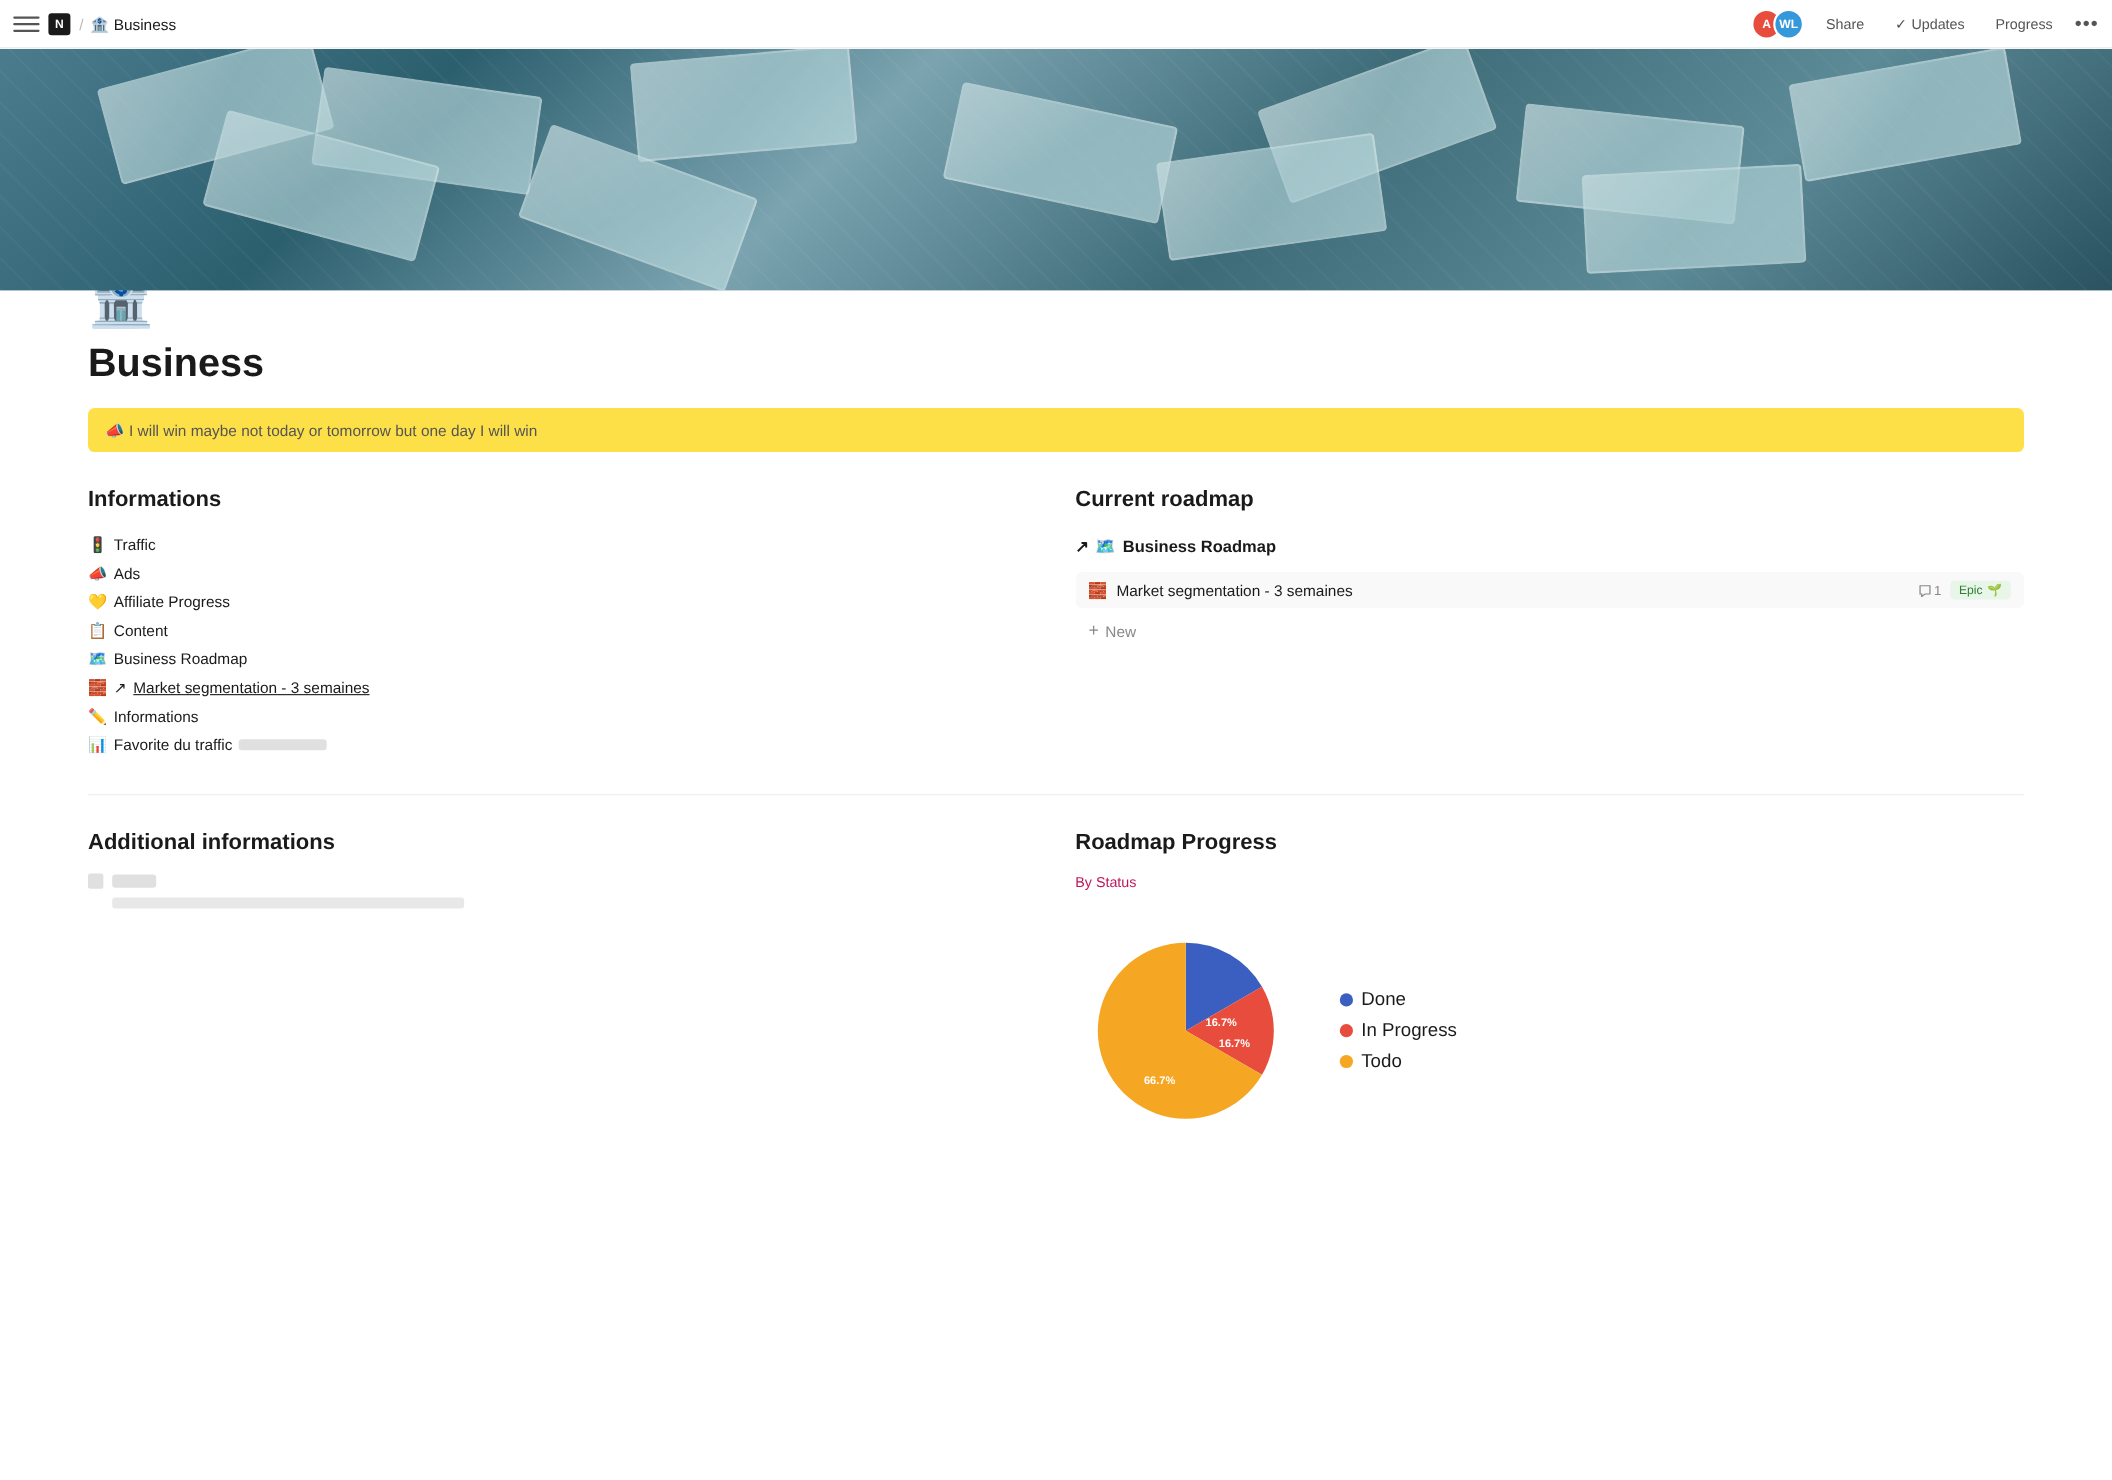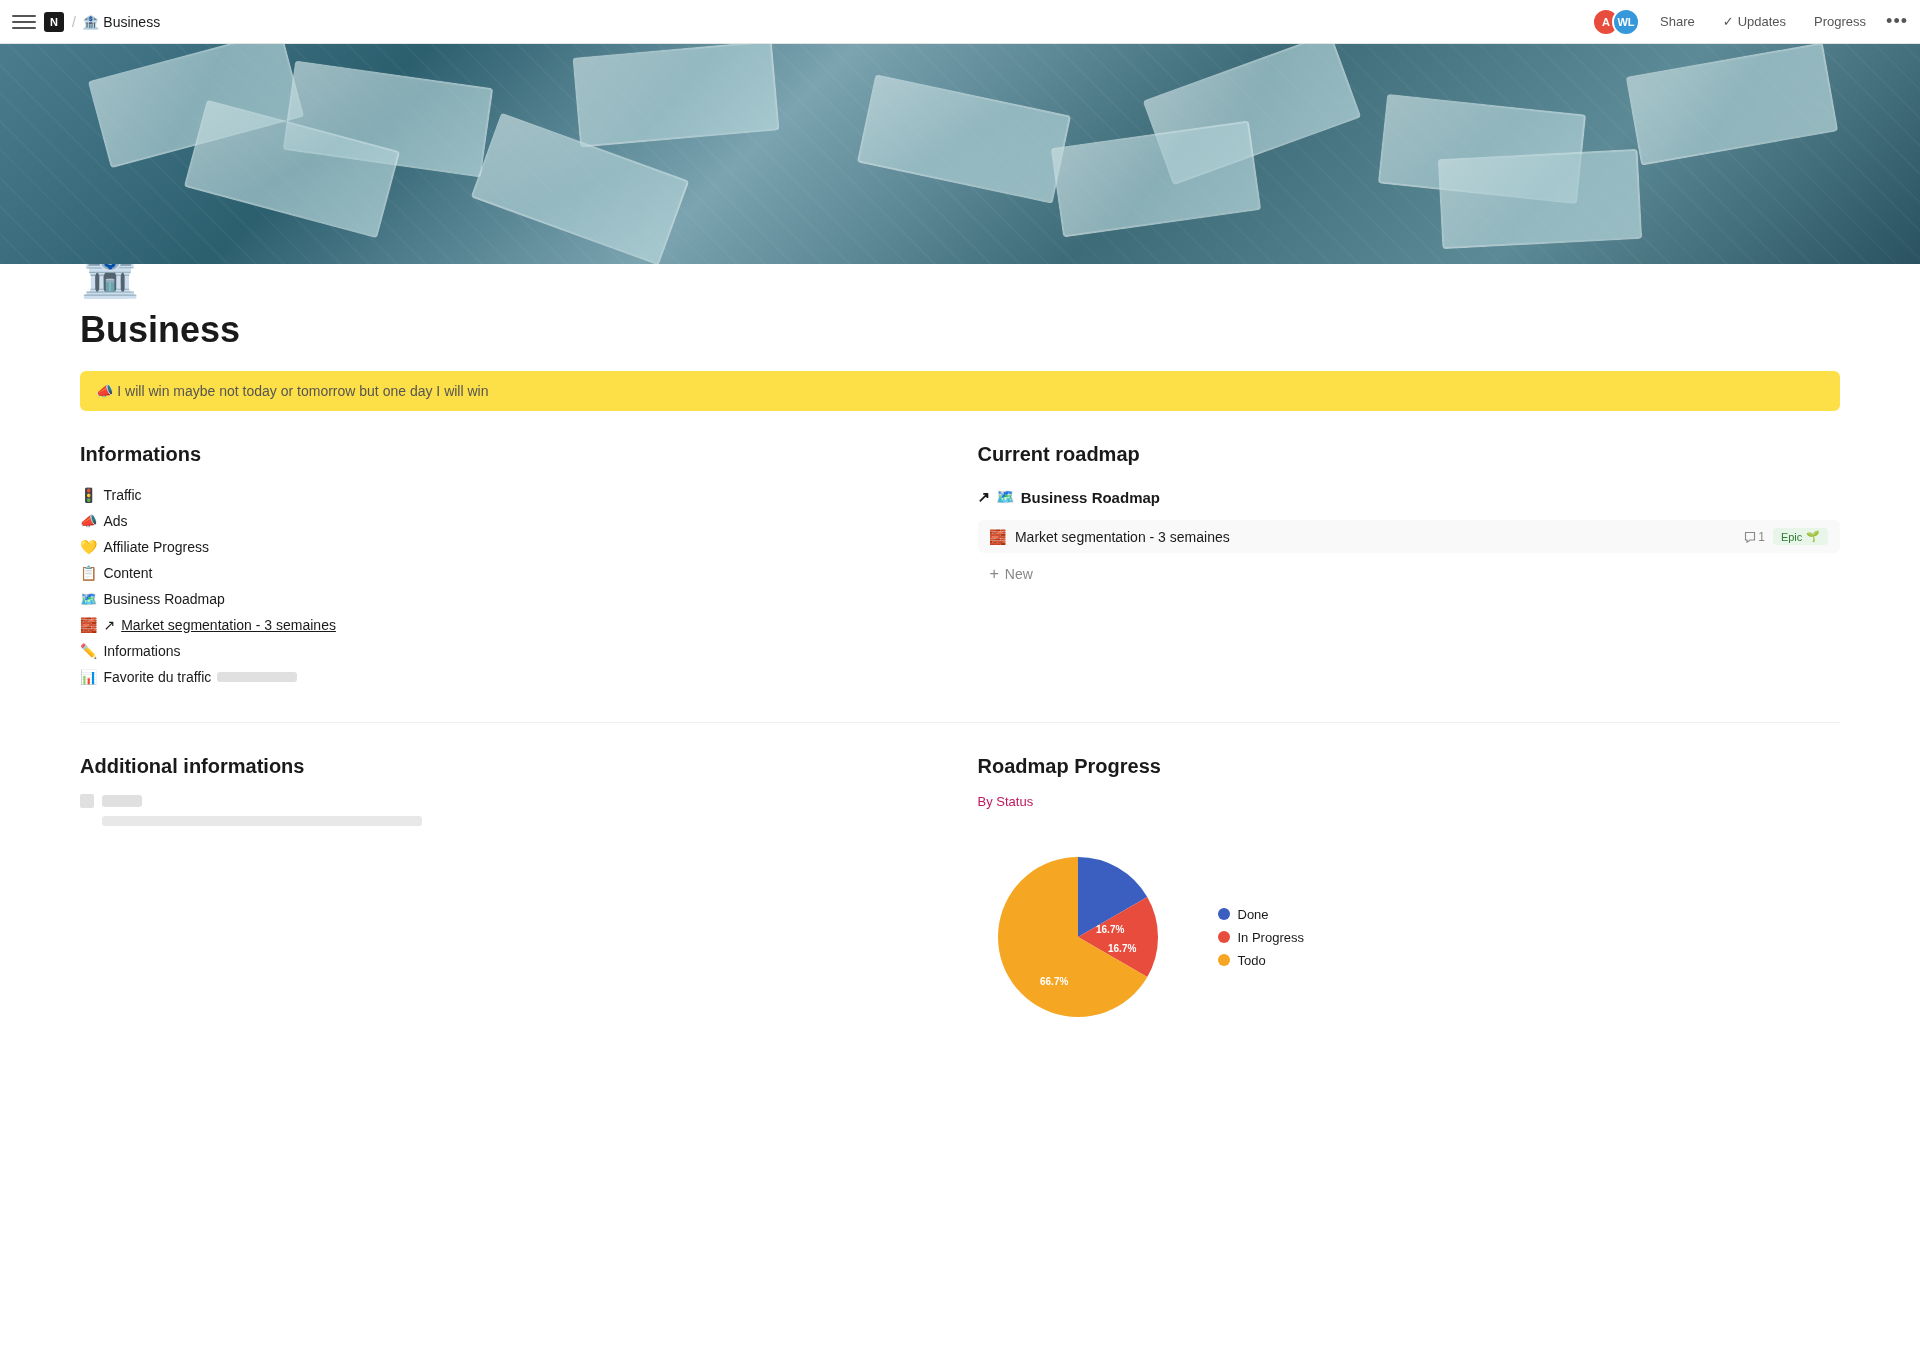--- a/index.html
+++ b/index.html
@@ -111,21 +111,21 @@
 
     
     .progress-section { margin-top: 48px; }
     .chart-container { display: flex; align-items: center; gap: 40px; padding: 20px 0; }
 
     
     .pie-chart-wrapper { position: relative; width: 200px; height: 200px; }
 
     
     .legend { display: flex; flex-direction: column; gap: 8px; }
-    .legend-item { display: flex; align-items: center; gap: 8px; font-size: 13px; }
+    .legend-item { display: flex; align-items: center; gap: 8px; font-size: 17px; }
     .legend-dot { width: 12px; height: 12px; border-radius: 50%; flex-shrink: 0; }
 
     .chart-title { font-size: 13px; color: #be185d; margin-bottom: 8px; }
 
     .divider { border: none; border-top: 1px solid #eee; margin: 32px 0; }
   </style>
 </head>
 <body>
 
 <div class="topbar">

